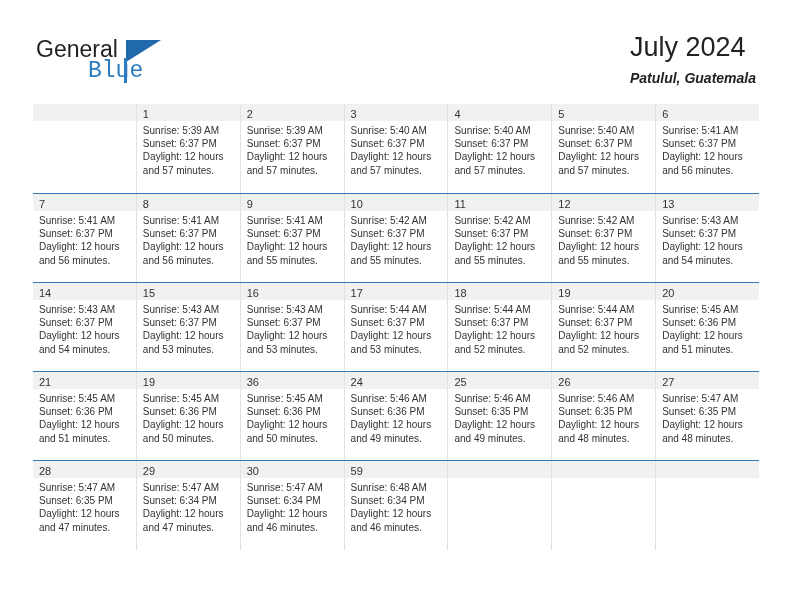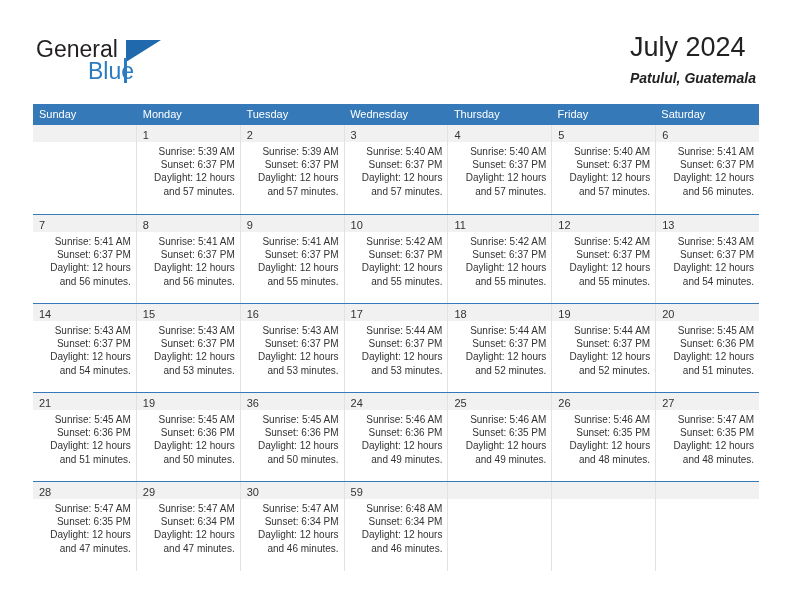--- a/index.html
+++ b/index.html
@@ -46,21 +46,21 @@
     letter-spacing: 0px;
     color: #231f20;
     font-family: "Liberation Sans", sans-serif;
   }
   .logo-blue {
     position: absolute;
     left: 52px;
     top: 22px;
     font-size: 23px;
     color: #2b7cc0;
-    font-family: Liberation Sans, sans-serif;
+    font-family: Liberation Mono, monospace;
   }
   .logo-tri {
     position: absolute;
     left: 90px;
     top: 4px;
     width: 0;
     height: 0;
     border-left: 35px solid #2069ad;
     border-bottom: 22px solid transparent;
   }
@@ -154,21 +154,20 @@
     box-sizing: border-box;
   }
   .daynum {
     font-size: 11px;
     line-height: 17px;
     color: #333333;
   }
 
   .day-body {
     padding: 3px 5px 0 6px;
-    text-align: right;
   }
   .day-line {
     font-size: 10px;
     line-height: 13.2px;
     color: #333333;
     white-space: nowrap;
   }
 </style>
 </head>
 <body>
@@ -186,29 +185,20 @@
 
     <div class="title-block">
       <div class="cal-title">July 2024</div>
       <div class="cal-subtitle">Patulul, Guatemala</div>
     </div>
 
   </div>
 
   <div class="grid">
 
-    <div class="dow-row">
-      <div class="dow-cell">Sunday</div>
-      <div class="dow-cell">Monday</div>
-      <div class="dow-cell">Tuesday</div>
-      <div class="dow-cell">Wednesday</div>
-      <div class="dow-cell">Thursday</div>
-      <div class="dow-cell">Friday</div>
-      <div class="dow-cell">Saturday</div>
-    </div>
 
     <div id="weeks-container">
         <div class="week-row first">
           <div class="day-cell empty">
             <div class="daynum-band"><span class="daynum"></span></div>
             <div class="day-body"></div>
           </div>
           <div class="day-cell">
             <div class="daynum-band"><span class="daynum">1</span></div>
             <div class="day-body">

